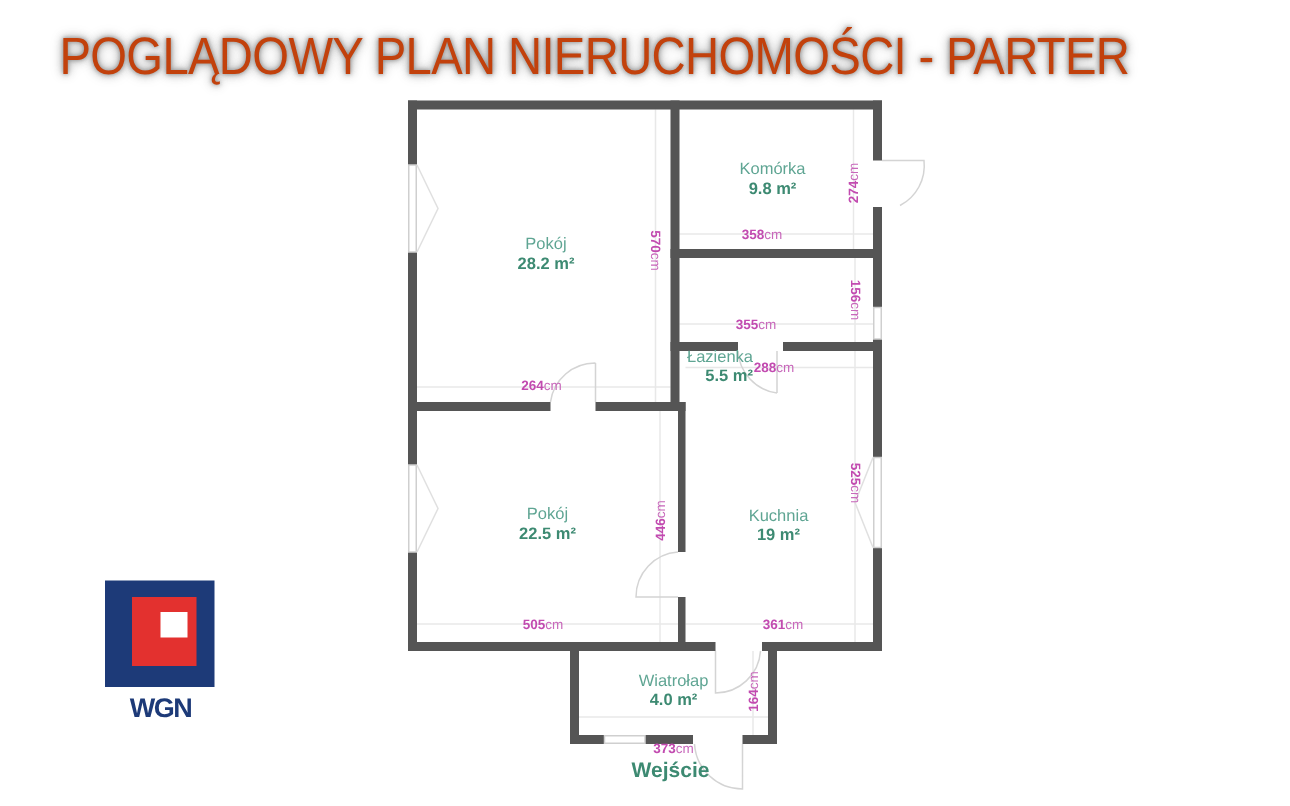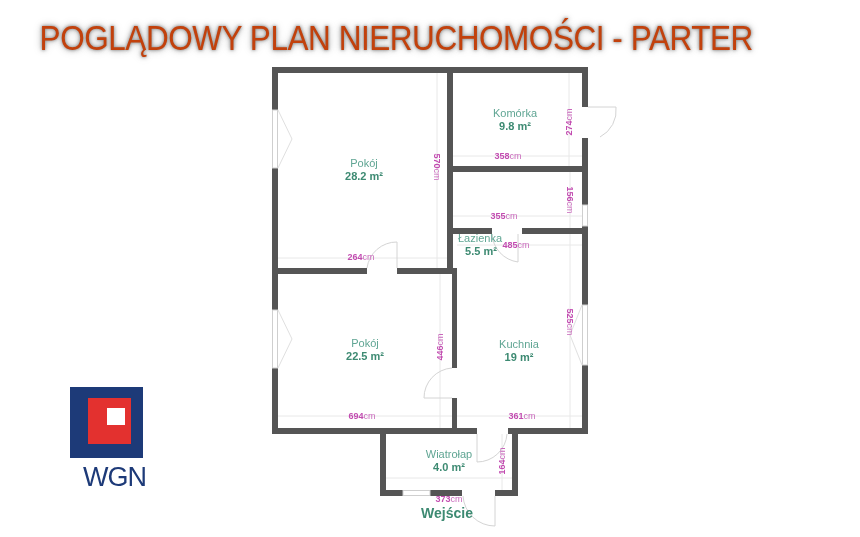--- a/index.html
+++ b/index.html
@@ -12,21 +12,21 @@
   .room-area { font-size:11px; font-weight:bold; color:#3d8a72; }
   .dim { position:absolute; white-space:nowrap; font-size:9px; line-height:10px; transform:translate(-50%,-50%); }
   .dim .v { color:#c24bb0; font-weight:bold; }
   .dim .u { color:#c868bb; }
   .dim.rot90 { transform:translate(-50%,-50%) rotate(90deg); }
   .dim.rotm90 { transform:translate(-50%,-50%) rotate(-90deg); }
   .entrance { position:absolute; left:447px; top:513px; transform:translate(-50%,-50%); font-size:14px; font-weight:bold; color:#3d8a72; }
   .logo { position:absolute; left:70px; top:387px; width:73px; height:71px; background:#1d3a78; }
   .logo .red { position:absolute; left:18px; top:11px; width:43px; height:46px; background:#e3312f; }
   .logo .white { position:absolute; left:19px; top:10px; width:18px; height:17px; background:#ffffff; }
-  .logo-text { position:absolute; left:68px; top:462px; width:78px; text-align:right; font-size:27px; font-weight:normal; color:#1d3a78; letter-spacing:-1px; }
+  .logo-text { position:absolute; left:68px; top:462px; width:78px; text-align:center; font-size:18px; font-weight:bold; color:#1d3a78; letter-spacing:-1px; }
 </style>
 </head>
 <body>
 
 <div class="title"><span>POGLĄDOWY PLAN NIERUCHOMOŚCI - PARTER</span></div>
 
 <svg class="plan" width="860" height="537">
 
   <g stroke="#e8e8e8" stroke-width="1" fill="none">
     <line x1="278" y1="258" x2="447" y2="258"></line>
@@ -96,45 +96,45 @@
 <div class="label" style="left:364px; top:170px;">
   <div class="room-name">Pokój</div>
   <div class="room-area">28.2 m²</div>
 </div>
 <div class="label" style="left:515px; top:120px;">
   <div class="room-name">Komórka</div>
   <div class="room-area">9.8 m²</div>
 </div>
 <div class="label" style="left:480px; top:200px;margin-top:45px;">
   <div class="room-name">Łazienka</div>
-  <div class="room-area" style="text-align:center; padding-left:2px;">5.5 m²</div>
+  <div class="room-area" style="text-align:right; padding-left:2px;">5.5 m²</div>
 </div>
 <div class="label" style="left:365px; top:350px;">
   <div class="room-name">Pokój</div>
   <div class="room-area">22.5 m²</div>
 </div>
 <div class="label" style="left:519px; top:351px;">
   <div class="room-name">Kuchnia</div>
   <div class="room-area">19 m²</div>
 </div>
 <div class="label" style="left:449px; top:461px;">
   <div class="room-name">Wiatrołap</div>
   <div class="room-area">4.0 m²</div>
 </div>
 
 <div class="dim" style="left:361px; top:257px;"><span class="v">264</span><span class="u">cm</span></div>
 <div class="dim rot90" style="left:437px; top:167px;"><span class="v">570</span><span class="u">cm</span></div>
 <div class="dim" style="left:508px; top:156px;"><span class="v">358</span><span class="u">cm</span></div>
 <div class="dim rotm90" style="left:569px; top:122px;"><span class="v">274</span><span class="u">cm</span></div>
 <div class="dim rot90" style="left:570px; top:200px;"><span class="v">156</span><span class="u">cm</span></div>
 <div class="dim" style="left:504px; top:216px;"><span class="v">355</span><span class="u">cm</span></div>
-<div class="dim" style="left:516px; top:245px;"><span class="v">485</span><span class="u">cm</span></div>
+<div class="dim" style="left:516px; top:245px;"><span class="v">288</span><span class="u">cm</span></div>
 <div class="dim rot90" style="left:570px; top:322px;"><span class="v">525</span><span class="u">cm</span></div>
 <div class="dim rotm90" style="left:440px; top:347px;"><span class="v">446</span><span class="u">cm</span></div>
-<div class="dim" style="left:362px; top:416px;"><span class="v">694</span><span class="u">cm</span></div>
+<div class="dim" style="left:362px; top:416px;"><span class="v">505</span><span class="u">cm</span></div>
 <div class="dim" style="left:522px; top:416px;"><span class="v">361</span><span class="u">cm</span></div>
 <div class="dim" style="left:449px; top:479px;margin-top:20px;"><span class="v">373</span><span class="u">cm</span></div>
 <div class="dim rotm90" style="left:502px; top:461px;"><span class="v">164</span><span class="u">cm</span></div>
 
 <div class="entrance">Wejście</div>
 
 <div class="logo">
   <div class="red">
     <div class="white"></div>
   </div>

